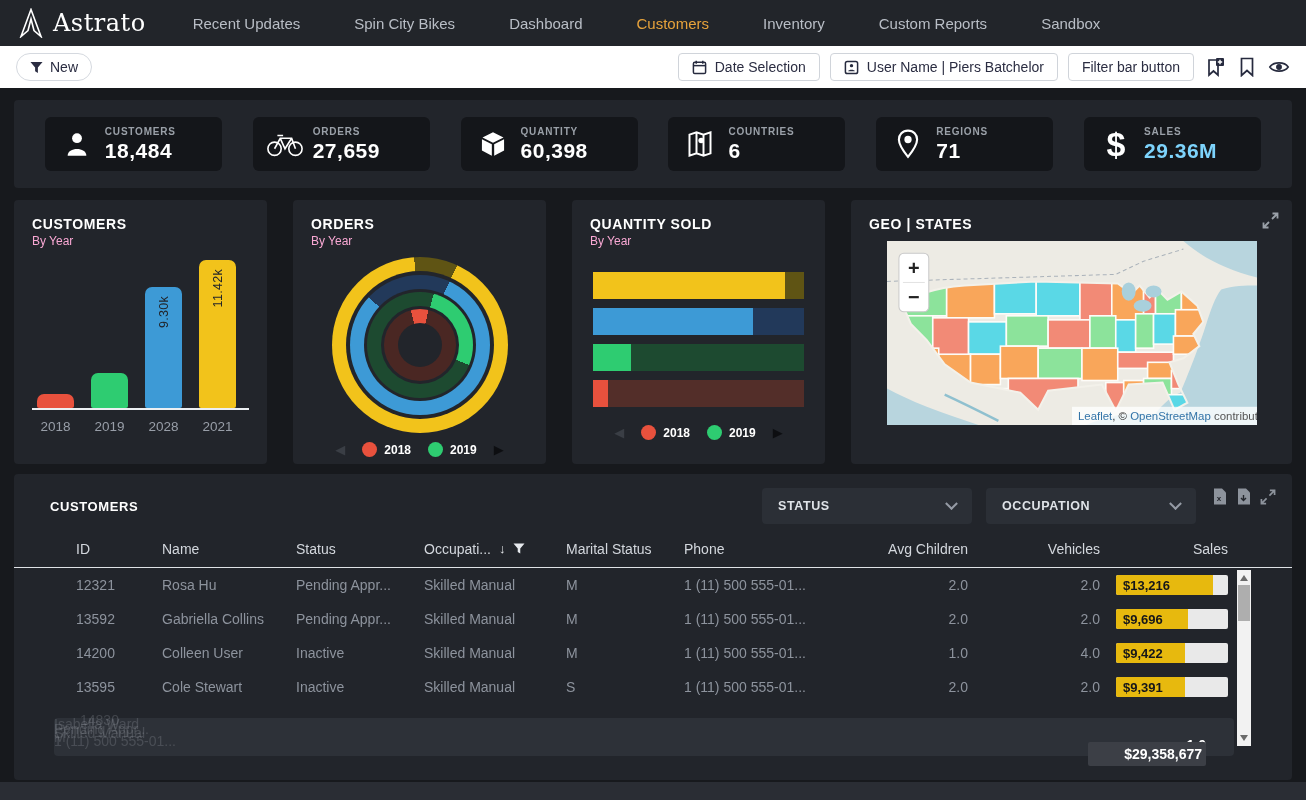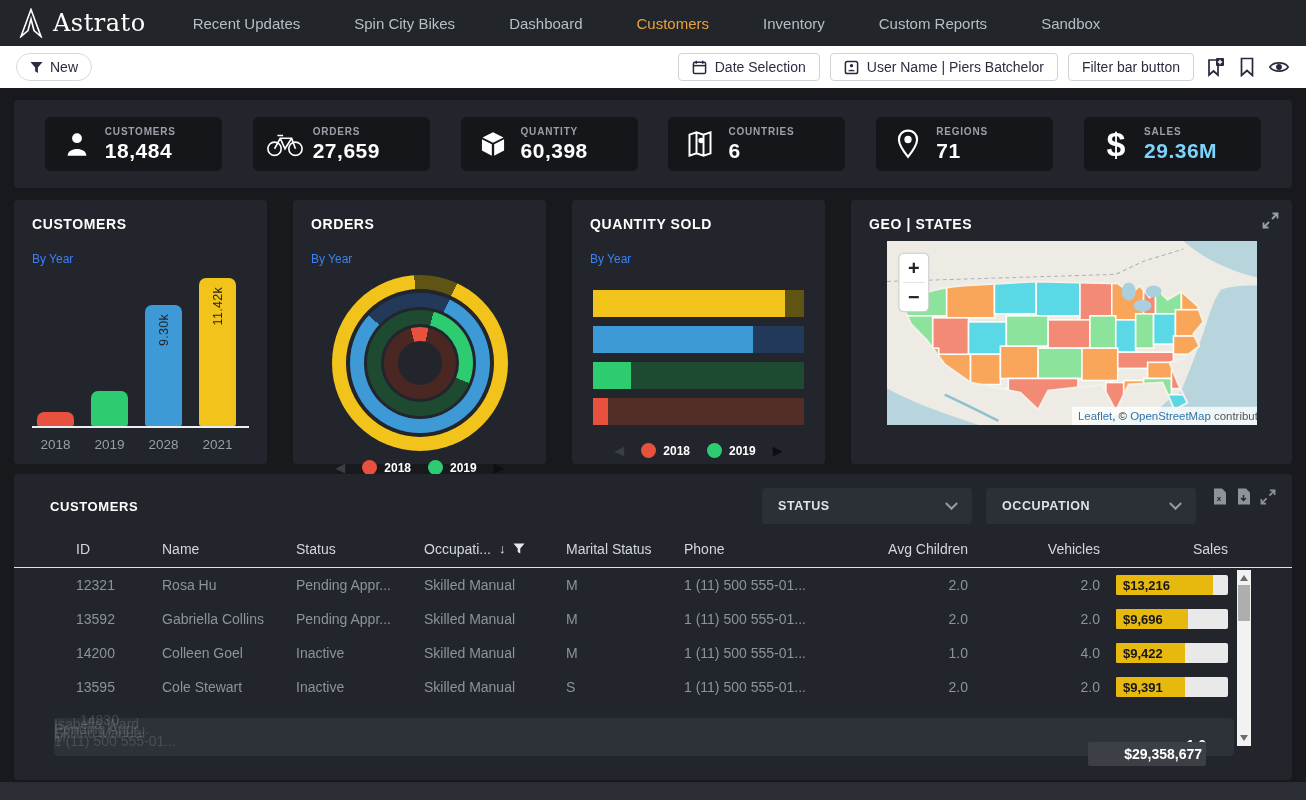--- a/index.html
+++ b/index.html
@@ -28,21 +28,21 @@
   .kpi { width:177px; height:54px; background:#14161a; border-radius:6px; display:flex; align-items:center; padding:0 4px; }
   .kpi-icon { width:56px; display:flex; justify-content:center; align-items:center; color:#fff; }
   .kpi-label { font-size:10px; font-weight:bold; color:#9aa0a8; letter-spacing:.8px; margin-bottom:2px; }
   .kpi-value { font-size:21px; font-weight:bold; color:#ffffff; letter-spacing:.5px; }
   .kpi-value.accent { color:#7dd3fc; }
   
   .charts-row { display:flex; gap:26px; margin-bottom:10px; }
   .chart-card { width:253px; height:264px; background:#22252b; border-radius:4px; padding:16px 18px; position:relative; flex-shrink:0; }
   .geo-card { flex:1; width:auto; }
   .card-title { color:#fff; font-weight:bold; font-size:14px; letter-spacing:.6px; }
-  .card-sub { color:#3b82f6; font-size:12px; margin-top:20px; }
+  .card-sub { color:#f9a8d4; font-size:12px; margin-top:2px; }
   
   .bar-plot { height:148px; margin-top:14px; display:flex; align-items:flex-end; gap:17px; padding:0 5px; border-bottom:2px solid #eceff2; }
   .bar-col { width:37px; display:flex; align-items:flex-end; }
   .bar { width:37px; border-radius:7px 7px 2px 2px; position:relative; }
   .bar-label { position:absolute; top:9px; left:50%; writing-mode:vertical-rl; transform:translateX(-50%) rotate(180deg); color:#22252b; font-size:12.5px; letter-spacing:.3px; }
   .x-labels { display:flex; gap:17px; padding:0 5px; margin-top:9px; }
   .x-labels span { width:37px; text-align:center; color:#989ea8; font-size:13.5px; }
   
   .donut-wrap { height:178px; margin-top:8px; position:relative; }
   .ring, .ring-cover { position:absolute; left:50%; top:50%; transform:translate(-50%,-50%); border-radius:50%; }
@@ -498,21 +498,21 @@
           <span class="cell num">2.0</span>
           <span class="cell sales-cell">
             <span class="sales-bar">
               <span class="sales-fill" style="width: 64%;"></span>
               <span class="sales-text">$9,696</span>
             </span>
           </span>
         </div>
         <div class="grid grid-row">
           <span class="cell">14200</span>
-          <span class="cell">Colleen Goel</span>
+          <span class="cell">Colleen User</span>
           <span class="cell">Inactive</span>
           <span class="cell">Skilled Manual</span>
           <span class="cell">M</span>
           <span class="cell">1 (11) 500 555-01...</span>
           <span class="cell num">1.0</span>
           <span class="cell num">4.0</span>
           <span class="cell sales-cell">
             <span class="sales-bar">
               <span class="sales-fill" style="width: 62%;"></span>
               <span class="sales-text">$9,422</span>

